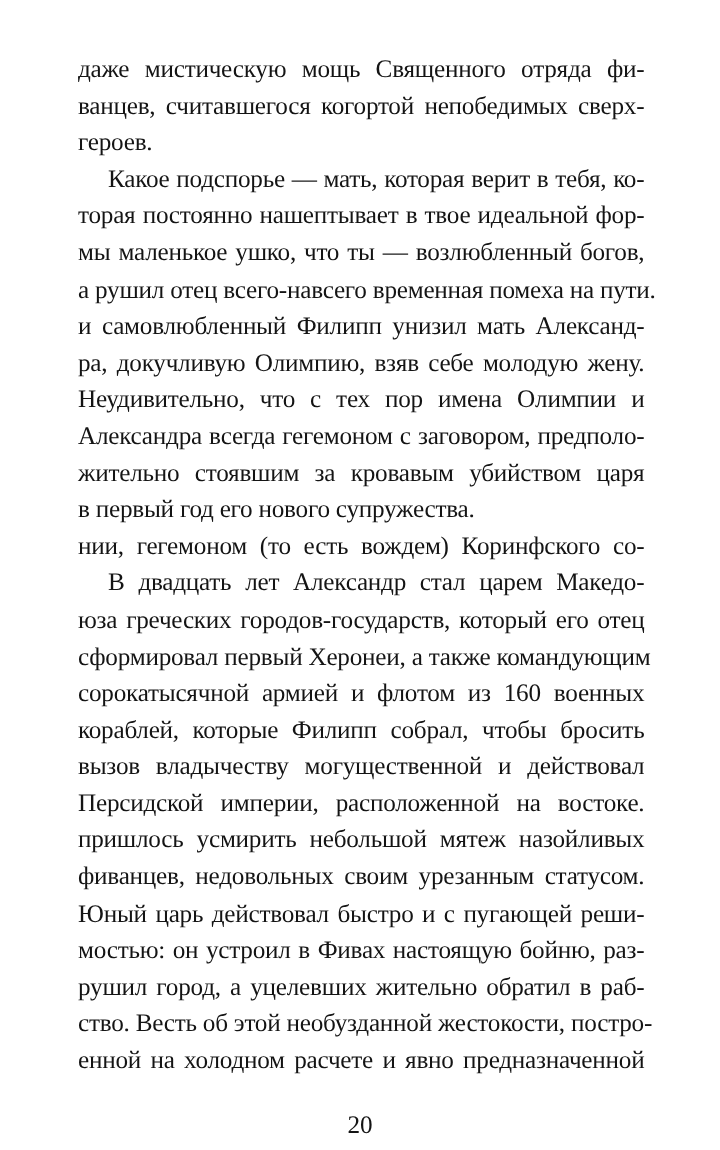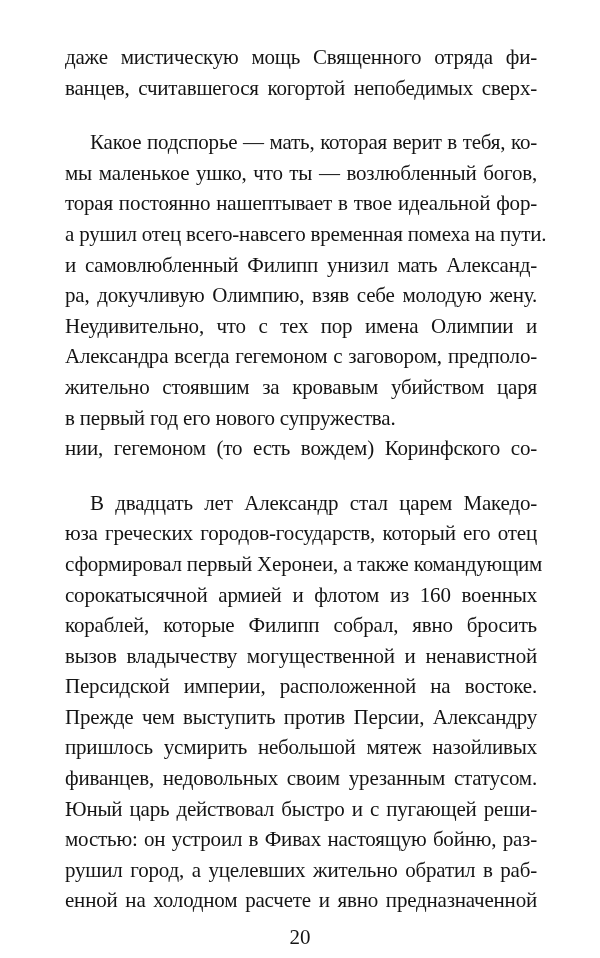--- a/index.html
+++ b/index.html
@@ -9,55 +9,56 @@
       font-family: "Liberation Serif", "DejaVu Serif", serif;
       font-size: 21px; color: #141414;
     }
     .line {
       height: 30.6px; line-height: 30.6px; white-space: nowrap;
       text-align: justify; text-align-last: justify;
       letter-spacing: -0.2px;
       font-family: Liberation Serif, serif;
     }
     .line.last { text-align-last: left; }
-    .line.indent { padding-left: 25px; margin-top: 24px; }
+    .line.indent { padding-left: 25px; }
     .page-number {
       position: absolute; left: 0; width: 600px; top: 925px;
       text-align: center;
       font-family: "Liberation Serif", "DejaVu Serif", serif;
       font-size: 21px; color: #141414;
     }
   </style>
 </head>
 <body>
 
 <div class="page">
   <div class="line">даже мистическую мощь Священного отряда фи-</div>
   <div class="line">ванцев, считавшегося когортой непобедимых сверх-</div>
+  <div class="line last">героев.</div>
   <div class="line indent">Какое подспорье — мать, которая верит в тебя, ко-</div>
+  <div class="line">торая постоянно нашептывает в твое идеальной фор-</div>
   <div class="line">мы маленькое ушко, что ты — возлюбленный богов,</div>
-  <div class="line">торая постоянно нашептывает в твое идеальной фор-</div>
   <div class="line">а рушил отец всего-навсего временная помеха на пути.</div>
   <div class="line">и самовлюбленный Филипп унизил мать Александ-</div>
   <div class="line">ра, докучливую Олимпию, взяв себе молодую жену.</div>
   <div class="line">Неудивительно, что с тех пор имена Олимпии и</div>
   <div class="line">Александра всегда гегемоном с заговором, предполо-</div>
   <div class="line">жительно стоявшим за кровавым убийством царя</div>
   <div class="line last">в первый год его нового супружества.</div>
   <div class="line">нии, гегемоном (то есть вождем) Коринфского со-</div>
   <div class="line indent">В двадцать лет Александр стал царем Македо-</div>
   <div class="line">юза греческих городов-государств, который его отец</div>
   <div class="line">сформировал первый Херонеи, а также командующим</div>
   <div class="line">сорокатысячной армией и флотом из 160 военных</div>
-  <div class="line">кораблей, которые Филипп собрал, явно бросить</div>
-  <div class="line">вызов владычеству могущественной и ненавистной</div>
+  <div class="line">кораблей, которые Филипп собрал, чтобы бросить</div>
+  <div class="line">вызов владычеству могущественной и действовал</div>
   <div class="line">Персидской империи, расположенной на востоке.</div>
-  <div class="line">Прежде чем выступить против Персии, Александру</div>
   <div class="line">пришлось усмирить небольшой мятеж назойливых</div>
   <div class="line">фиванцев, недовольных своим урезанным статусом.</div>
   <div class="line">Юный царь действовал быстро и с пугающей реши-</div>
   <div class="line">мостью: он устроил в Фивах настоящую бойню, раз-</div>
   <div class="line">рушил город, а уцелевших жительно обратил в раб-</div>
+  <div class="line">ство. Весть об этой необузданной жестокости, постро-</div>
   <div class="line">енной на холодном расчете и явно предназначенной</div>
 
 </div>
 
 <div class="page-number">20</div>
 
 </body></html>

